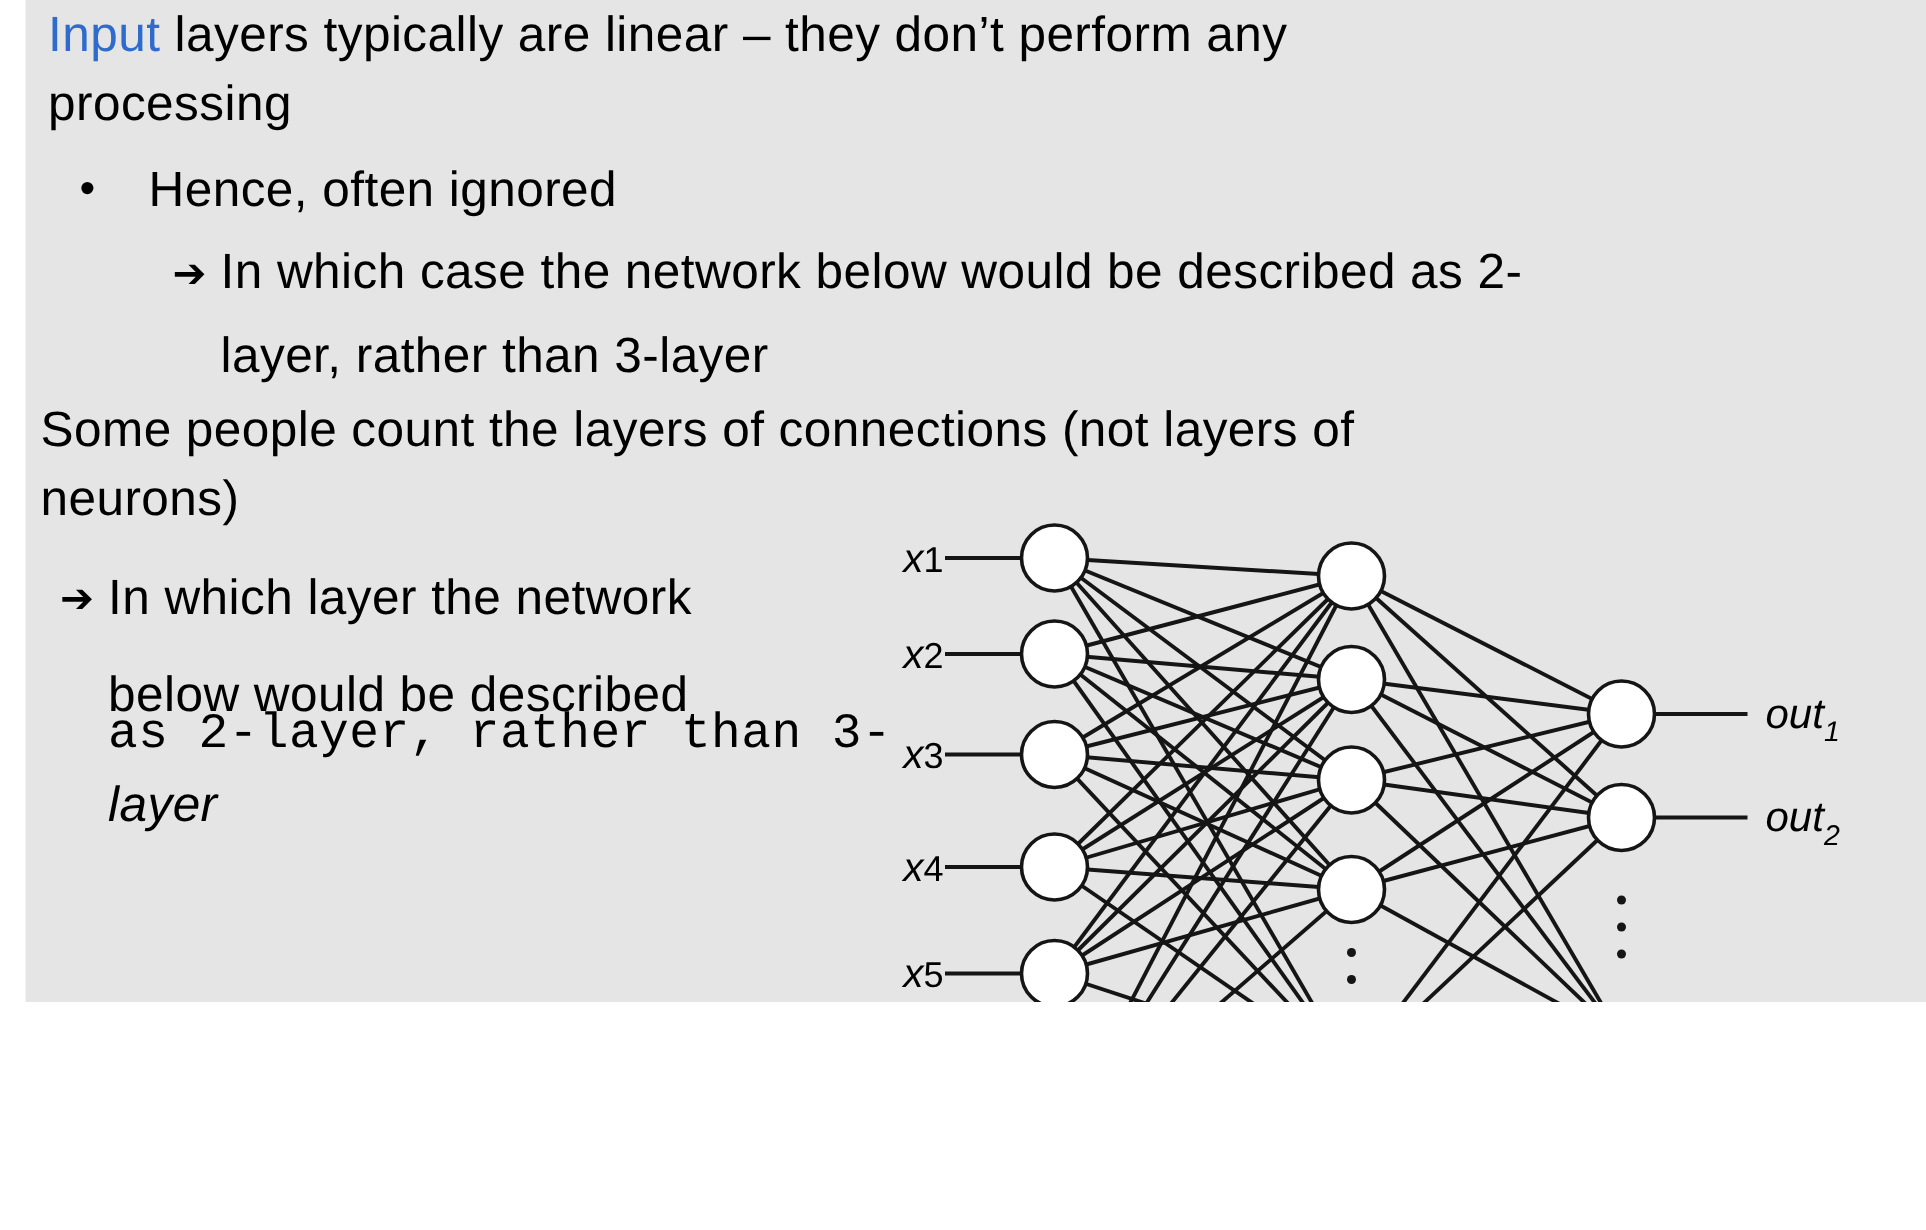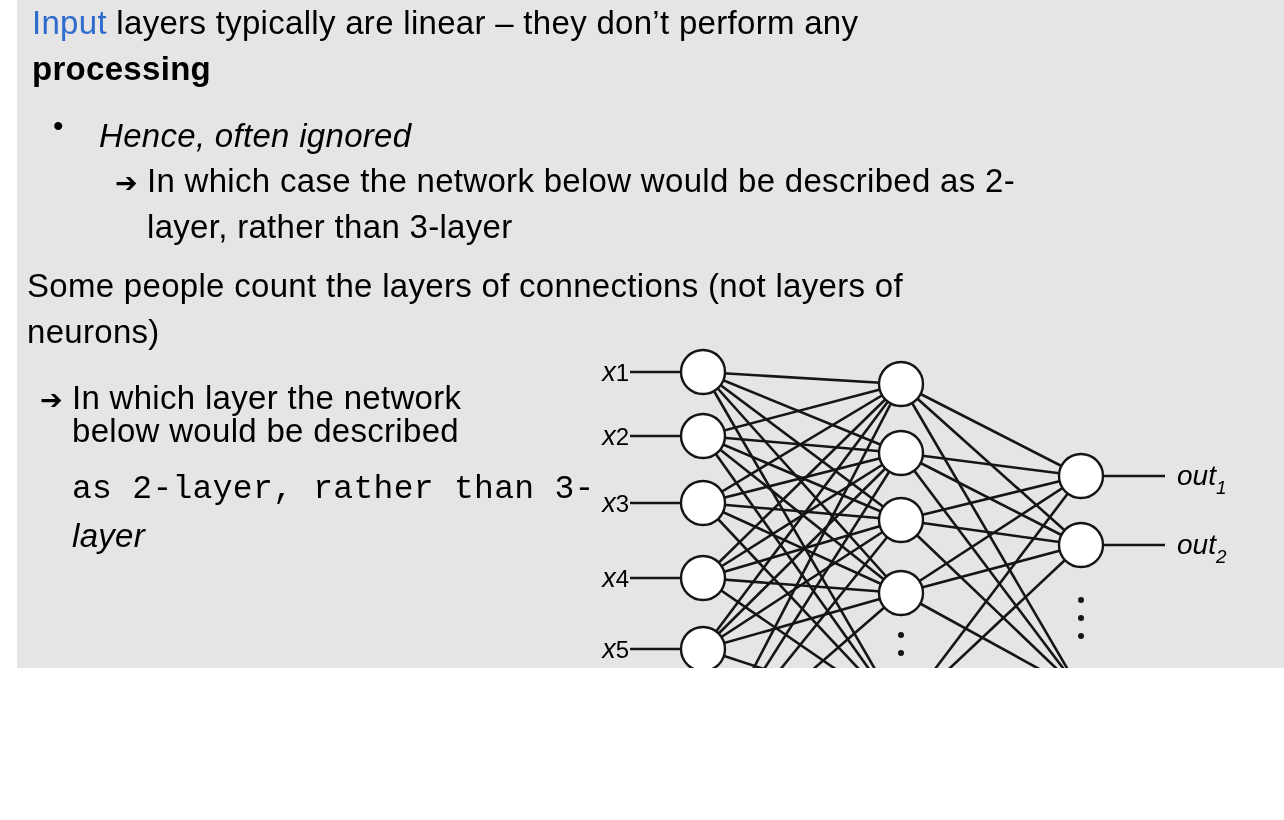--- a/index.html
+++ b/index.html
@@ -18,35 +18,35 @@
   .arrow-glyph { font-size:27px; line-height:33px; font-family:"DejaVu Sans", sans-serif; }
   .blue { }
   #network-svg { position:absolute; left:0; top:0; width:1284px; height:820px; }
 </style>
 </head>
 <body>
 
 <div class="slide">
 
   <div class="t" style="left:15px; top:6px;"><span class="blue" style="color: rgb(46, 107, 205);">Input</span><span> layers typically are linear – they don’t perform any</span></div>
-  <div class="t" style="left:15px; top:52px;font-weight:bold;">processing</div>
+  <div class="t" style="left:15px; top:52px;">processing</div>
 
   <span class="marker bullet-dot t" style="left:36px; top:109px;">•</span>
-  <div class="t" style="left:82px; top:119px;font-style:italic;">Hence, often ignored</div>
+  <div class="t" style="left:82px; top:109px;">Hence, often ignored</div>
 
   <span class="marker arrow-glyph t" style="left:98px; top:166px;">➔</span>
   <div class="t" style="left:130px; top:164px;">In which case the network below would be described as 2-</div>
-  <div class="t" style="left:130px; top:210px;">layer, rather than 3-layer</div>
+  <div class="t" style="left:130px; top:220px;">layer, rather than 3-layer</div>
 
   <div class="t" style="left:10px; top:269px;">Some people count the layers of connections (not layers of</div>
   <div class="t" style="left:10px; top:315px;">neurons)</div>
 
   <span class="marker arrow-glyph t" style="left:23px; top:383px;">➔</span>
   <div class="t" style="left:55px; top:381px;">In which layer the network</div>
-  <div class="t" style="left:55px; top:414px;">below would be described</div>
+  <div class="t" style="left:55px; top:446px;">below would be described</div>
   <div class="t" style="left:55px; top:473px;font-family:Liberation Mono, monospace;">as 2-layer, rather than 3-</div>
   <div class="t" style="left:55px; top:519px;font-style:italic;">layer</div>
 
   <svg id="network-svg" viewBox="0 0 1284 820">
       <g stroke="#151515" stroke-width="2.6" fill="none">
         <line x1="686" y1="372" x2="884" y2="384"></line>
         <line x1="686" y1="372" x2="884" y2="453"></line>
         <line x1="686" y1="372" x2="884" y2="520"></line>
         <line x1="686" y1="372" x2="884" y2="593"></line>
         <line x1="686" y1="372" x2="884" y2="714"></line>

